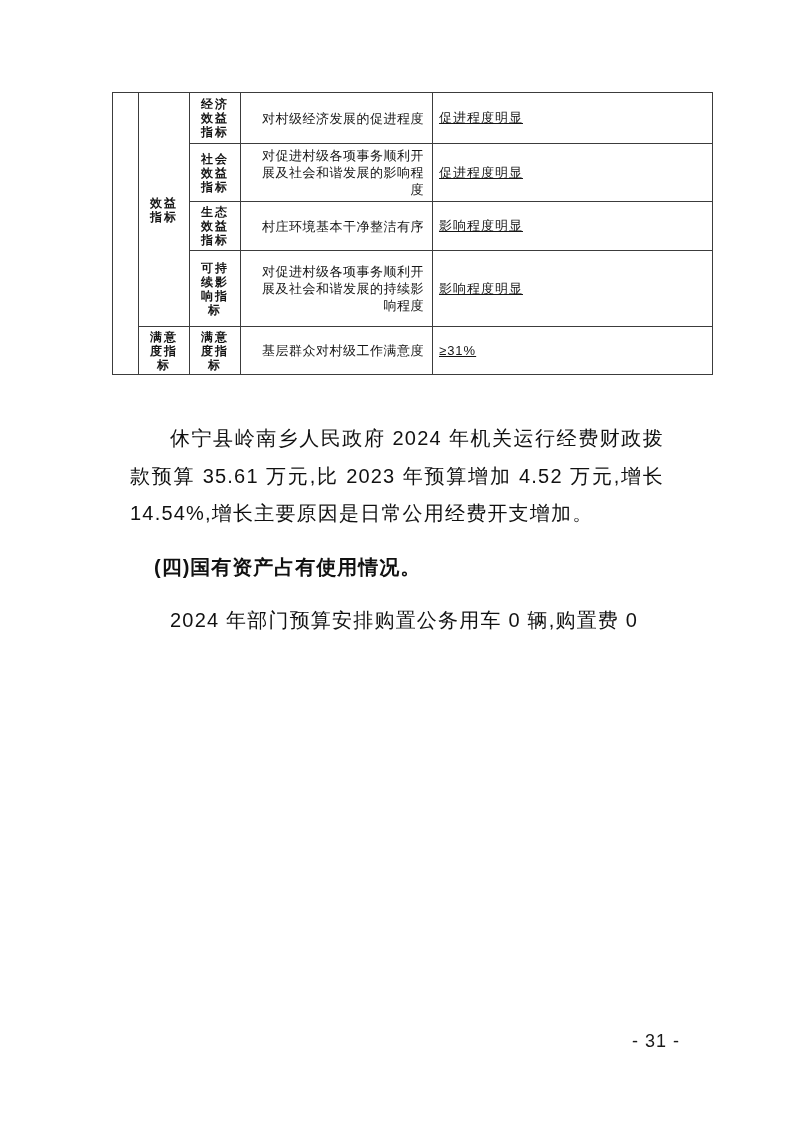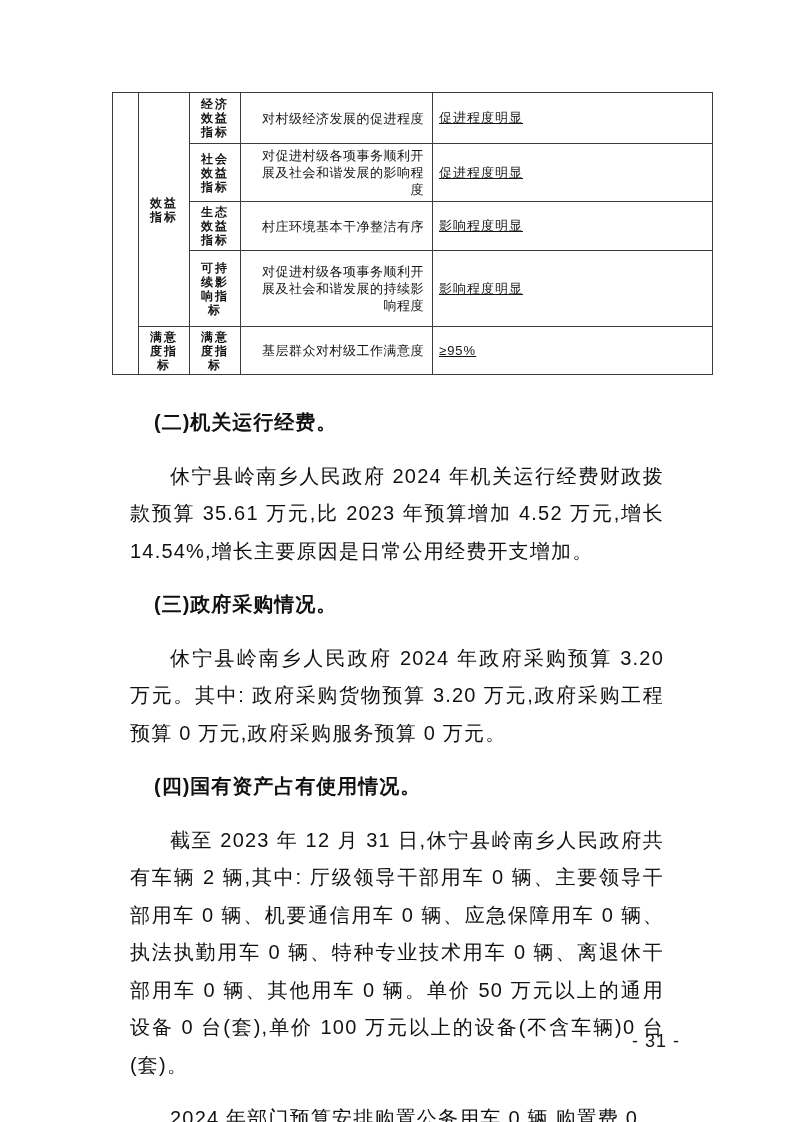--- a/index.html
+++ b/index.html
@@ -127,34 +127,28 @@
     </tr>
     <tr>
       <td class="c-sub">可持续影响指标</td>
       <td class="c-desc">对促进村级各项事务顺利开展及社会和谐发展的持续影响程度</td>
       <td class="c-val">影响程度明显</td>
     </tr>
     <tr>
       <td class="c-group">满意度指标</td>
       <td class="c-sub">满意度指标</td>
       <td class="c-desc">基层群众对村级工作满意度</td>
-      <td class="c-val">≥95%</td>
+      <td class="c-val">≥31%</td>
     </tr>
   </tbody>
 </table>
 
 <div class="content">
   <section>
-    <h3>(二)机关运行经费。</h3>
     <p>休宁县岭南乡人民政府 2024 年机关运行经费财政拨款预算 35.61 万元,比 2023 年预算增加 4.52 万元,增长 14.54%,增长主要原因是日常公用经费开支增加。</p>
   </section>
   <section>
-    <h3>(三)政府采购情况。</h3>
-    <p>休宁县岭南乡人民政府 2024 年政府采购预算 3.20 万元。其中: 政府采购货物预算 3.20 万元,政府采购工程预算 0 万元,政府采购服务预算 0 万元。</p>
-  </section>
-  <section>
     <h3>(四)国有资产占有使用情况。</h3>
-    <p>截至 2023 年 12 月 31 日,休宁县岭南乡人民政府共有车辆 2 辆,其中: 厅级领导干部用车 0 辆、主要领导干部用车 0 辆、机要通信用车 0 辆、应急保障用车 0 辆、执法执勤用车 0 辆、特种专业技术用车 0 辆、离退休干部用车 0 辆、其他用车 0 辆。单价 50 万元以上的通用设备 0 台(套),单价 100 万元以上的设备(不含车辆)0 台(套)。</p>
     <p>2024 年部门预算安排购置公务用车 0 辆,购置费 0</p>
   </section>
 </div>
 
 <div class="page-number">- 31 -</div>
 
 </body></html>

